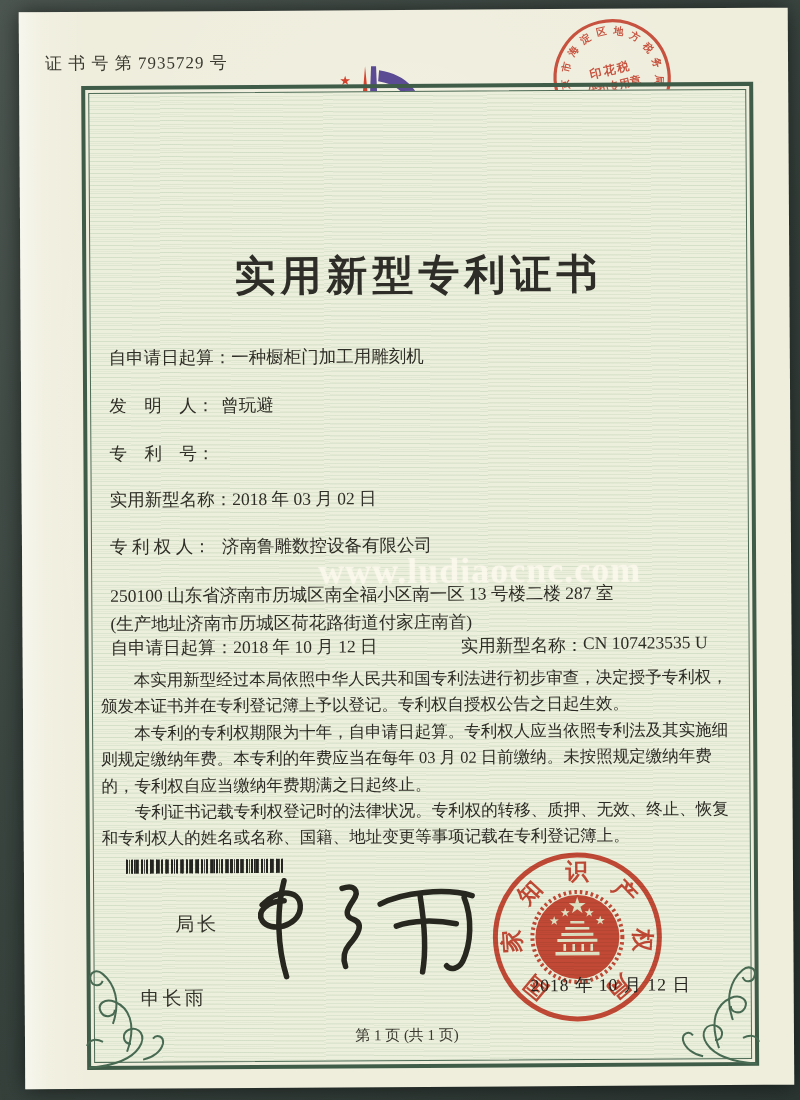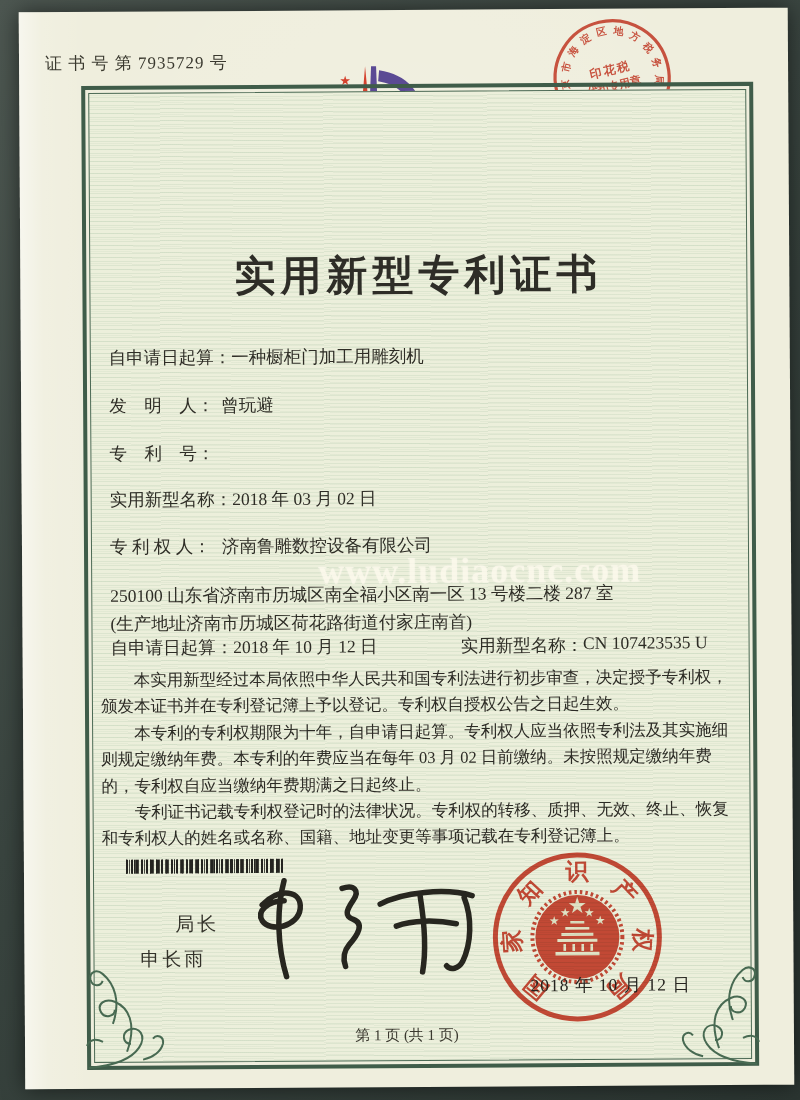--- a/index.html
+++ b/index.html
@@ -51,21 +51,21 @@
            line-height:1.6; color:#2c2b25; }
   .paras p { text-indent:2em; }
 
   .barcode { position:absolute; left:36px; top:770px; width:159px; height:14px;
              background-image:
                repeating-linear-gradient(90deg,#242420 0 2px,transparent 2px 5px),
                repeating-linear-gradient(90deg,#242420 0 1px,transparent 1px 8px),
                repeating-linear-gradient(90deg,rgba(30,30,25,.8) 0 1px,transparent 1px 3px); }
 
   .sig-role { position:absolute; left:50px; top:822px; font-size:19px; color:#33322a; letter-spacing:3px;margin-left:35px; }
-  .sig-name { position:absolute; left:50px; top:857px; font-size:19px; color:#33322a; letter-spacing:3px; }
+  .sig-name { position:absolute; left:50px; top:896px; font-size:19px; color:#33322a; letter-spacing:3px; }
   .sig-script { position:absolute; left:160px; top:786px; width:230px; height:105px; }
 
   .seal { position:absolute; left:399px; top:762px; width:176px; height:176px;
           opacity:.9; mix-blend-mode:multiply; }
   .seal-date { position:absolute; left:420px; top:886px; width:200px; text-align:center;
                font-size:17.5px; color:#24231e; letter-spacing:1px; }
 
   .footer { position:absolute; left:0; top:938px; width:100%; text-align:center;
             transform:translateX(-16px); font-size:15px; color:#3a392f; }
 

